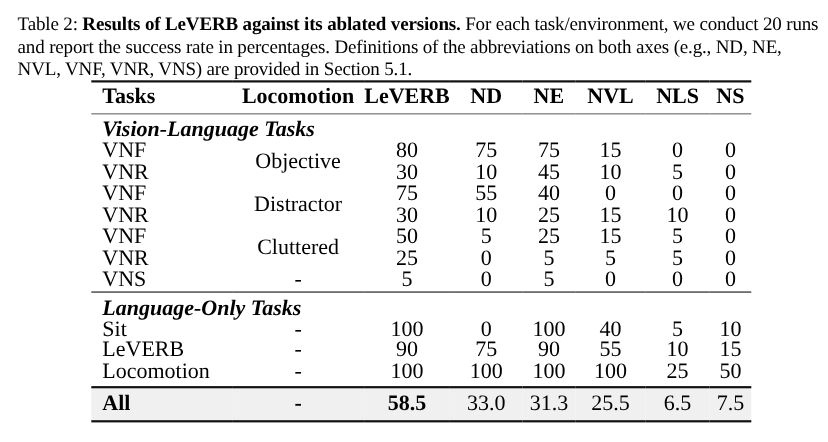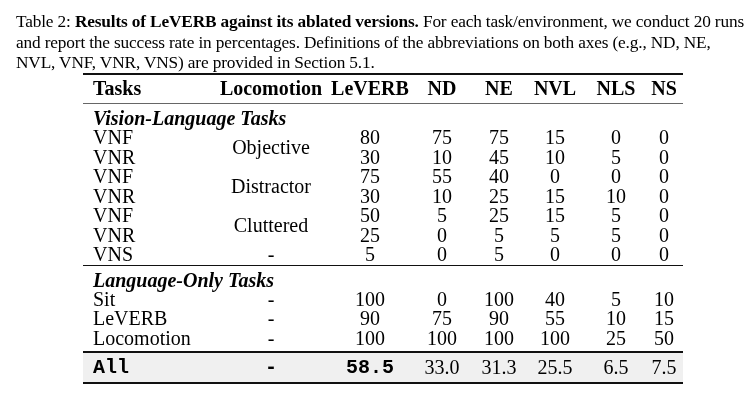--- a/index.html
+++ b/index.html
@@ -33,21 +33,21 @@
   .c-nls  { width: 58px; }
   .c-ns   { width: 38px; }
   .section-head td {
     font-weight: bold; font-style: italic; text-align: left; padding-left: 10px;
     padding-top: 4px; line-height: 20px;
   }
   .env-cell { vertical-align: middle; }
   .sep { border-top: 1.5px solid #111; }
   .all-row { background: #f0f0f0; border-top: 2px solid #111; border-bottom: 2.5px solid #111; }
   .all-row td { height: 29px; line-height: 29px; }
-  .bold { font-weight: bold; font-family: Liberation Mono, monospace; }
+  .bold { font-weight: bold; }
   .last-lang td { padding-bottom: 3px; }
 </style>
 </head>
 <body>
 
 <div class="caption">
   <span>Table 2:</span>
   <b>Results of LeVERB against its ablated versions.</b>
   <span>For each task/environment, we conduct 20 runs and report the success rate in percentages. Definitions of the abbreviations on both axes (e.g., ND, NE, NVL, VNF, VNR, VNS) are provided in Section 5.1.</span>
 </div>

